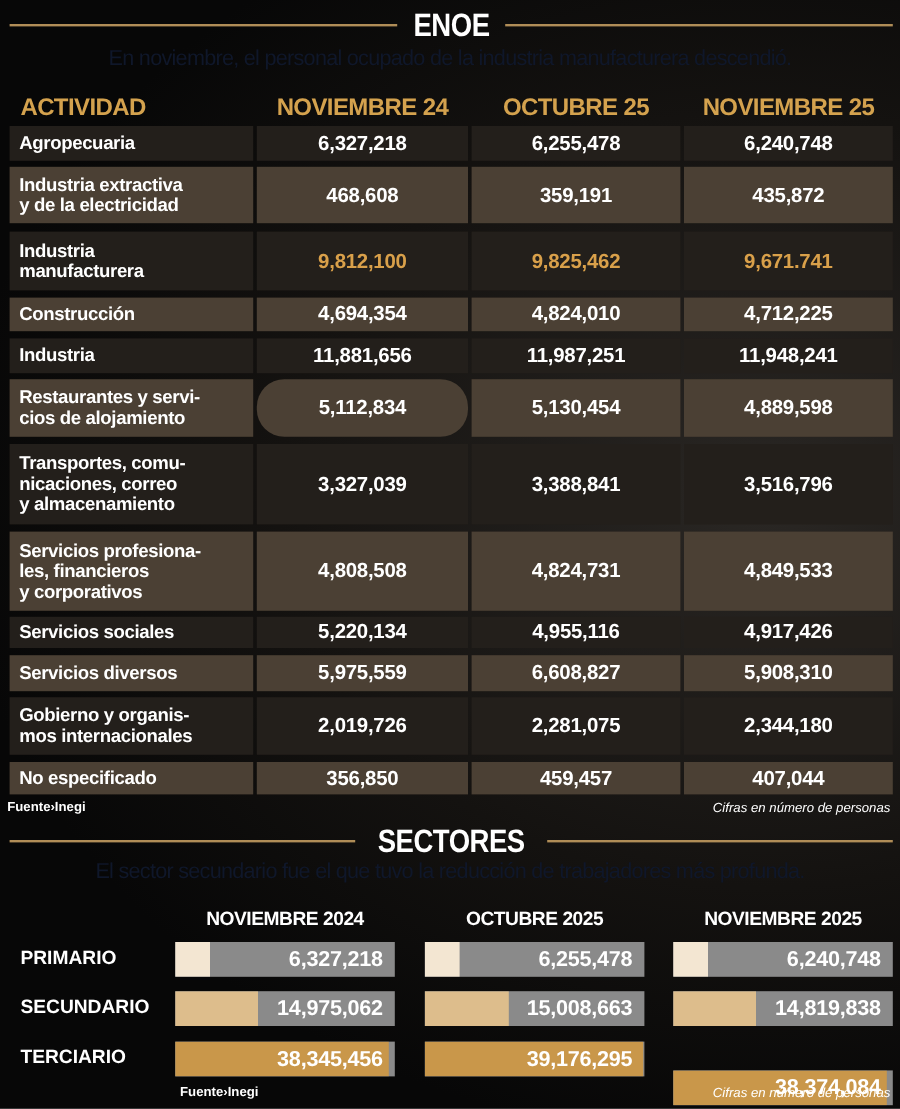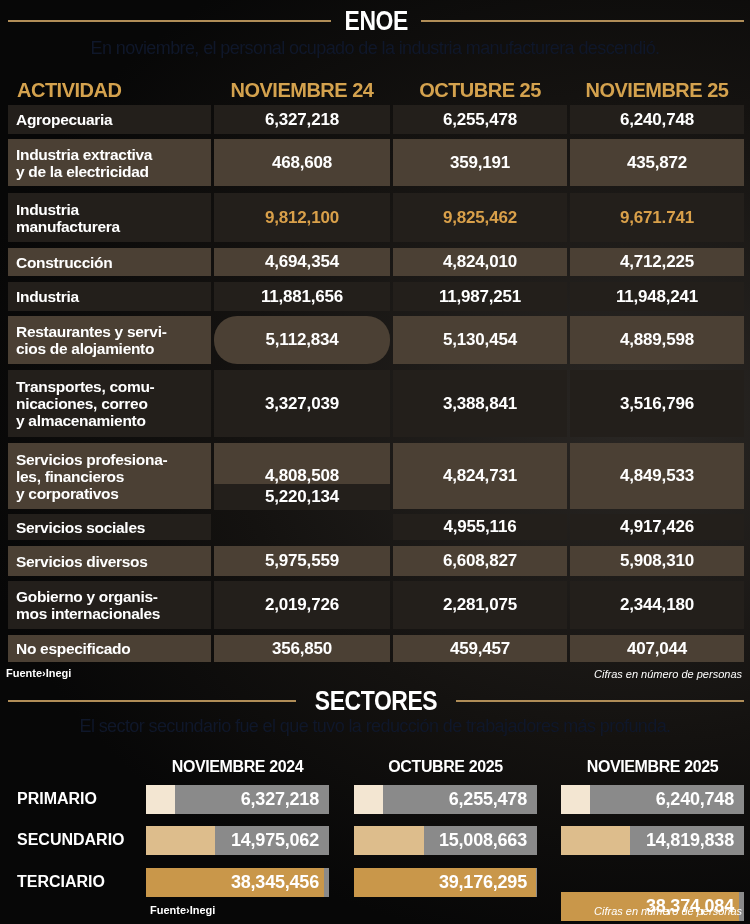--- a/index.html
+++ b/index.html
@@ -104,21 +104,21 @@
     <div class="cell num c1 dark" style="top: 370px; height: 67px;">3,327,039</div>
     <div class="cell num c2 dark" style="top: 370px; height: 67px;">3,388,841</div>
     <div class="cell num c3 dark" style="top: 370px; height: 67px;">3,516,796</div>
     <div class="cell label light" style="top: 443px; height: 66px; white-space: pre-line;">Servicios profesiona-
 les, financieros
 y corporativos</div>
     <div class="cell num c1 light" style="top: 443px; height: 66px;">4,808,508</div>
     <div class="cell num c2 light" style="top: 443px; height: 66px;">4,824,731</div>
     <div class="cell num c3 light" style="top: 443px; height: 66px;">4,849,533</div>
     <div class="cell label dark" style="top: 514px; height: 26px; white-space: pre-line;">Servicios sociales</div>
-    <div class="cell num c1 dark" style="top: 484px; height: 26px;">5,220,134</div>
+    <div class="cell num c1 dark" style="top: 514px; height: 26px;">5,220,134</div>
     <div class="cell num c2 dark" style="top: 514px; height: 26px;">4,955,116</div>
     <div class="cell num c3 dark" style="top: 514px; height: 26px;">4,917,426</div>
     <div class="cell label light" style="top: 546px; height: 30px; white-space: pre-line;">Servicios diversos</div>
     <div class="cell num c1 light" style="top: 546px; height: 30px;">5,975,559</div>
     <div class="cell num c2 light" style="top: 546px; height: 30px;">6,608,827</div>
     <div class="cell num c3 light" style="top: 546px; height: 30px;">5,908,310</div>
     <div class="cell label dark" style="top: 581px; height: 48px; white-space: pre-line;">Gobierno y organis-
 mos internacionales</div>
     <div class="cell num c1 dark" style="top: 581px; height: 48px;">2,019,726</div>
     <div class="cell num c2 dark" style="top: 581px; height: 48px;">2,281,075</div>

